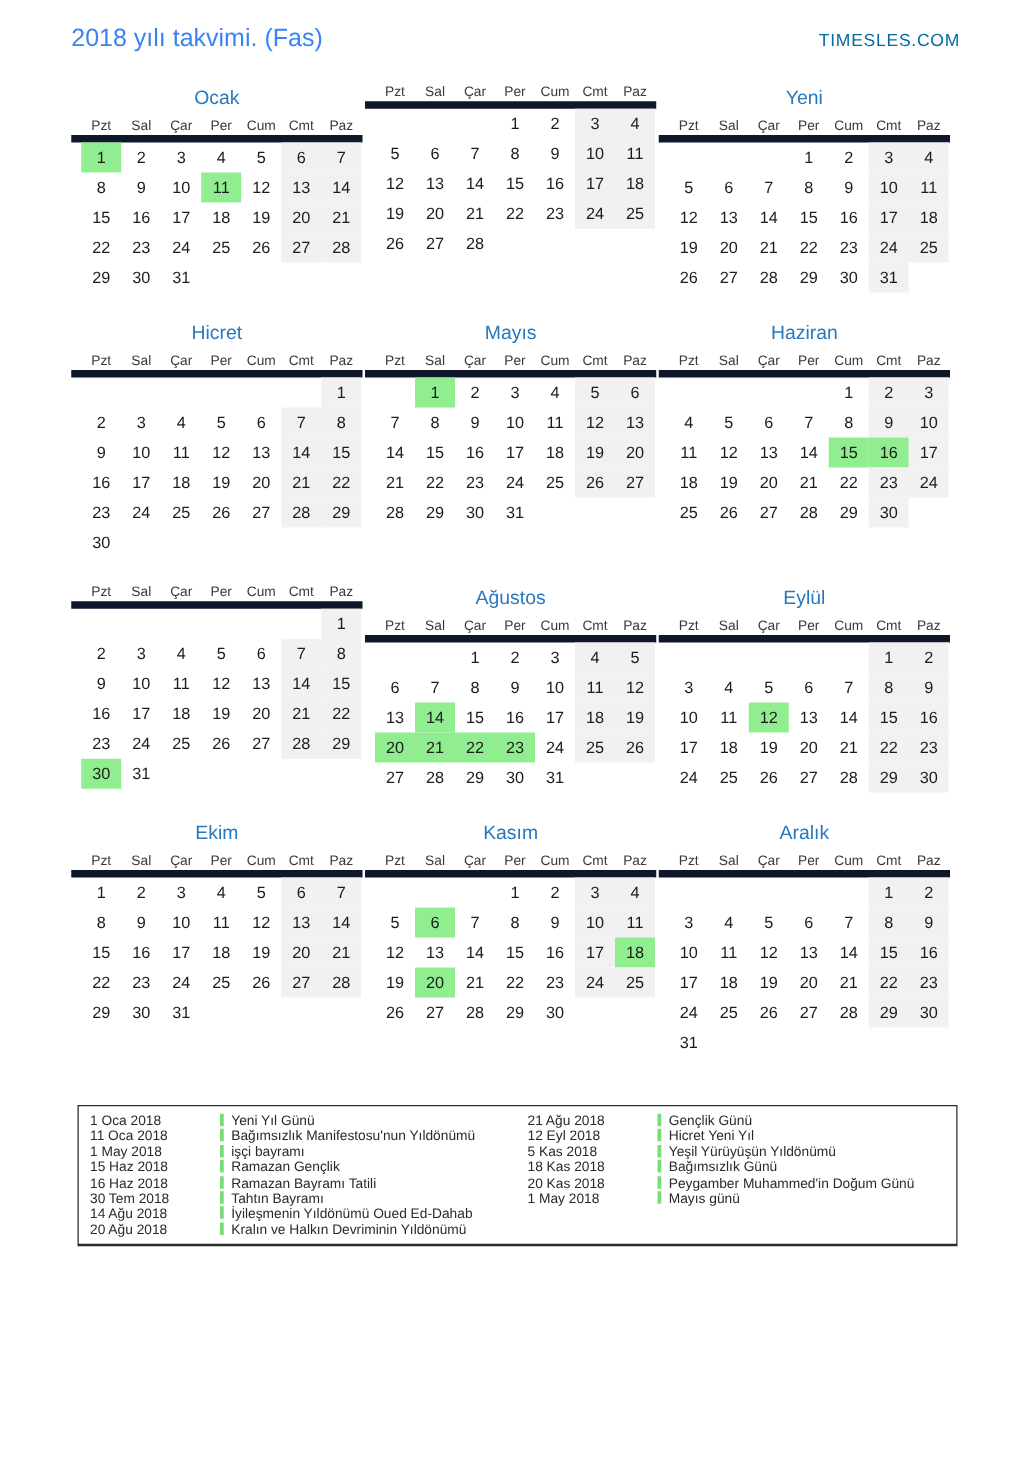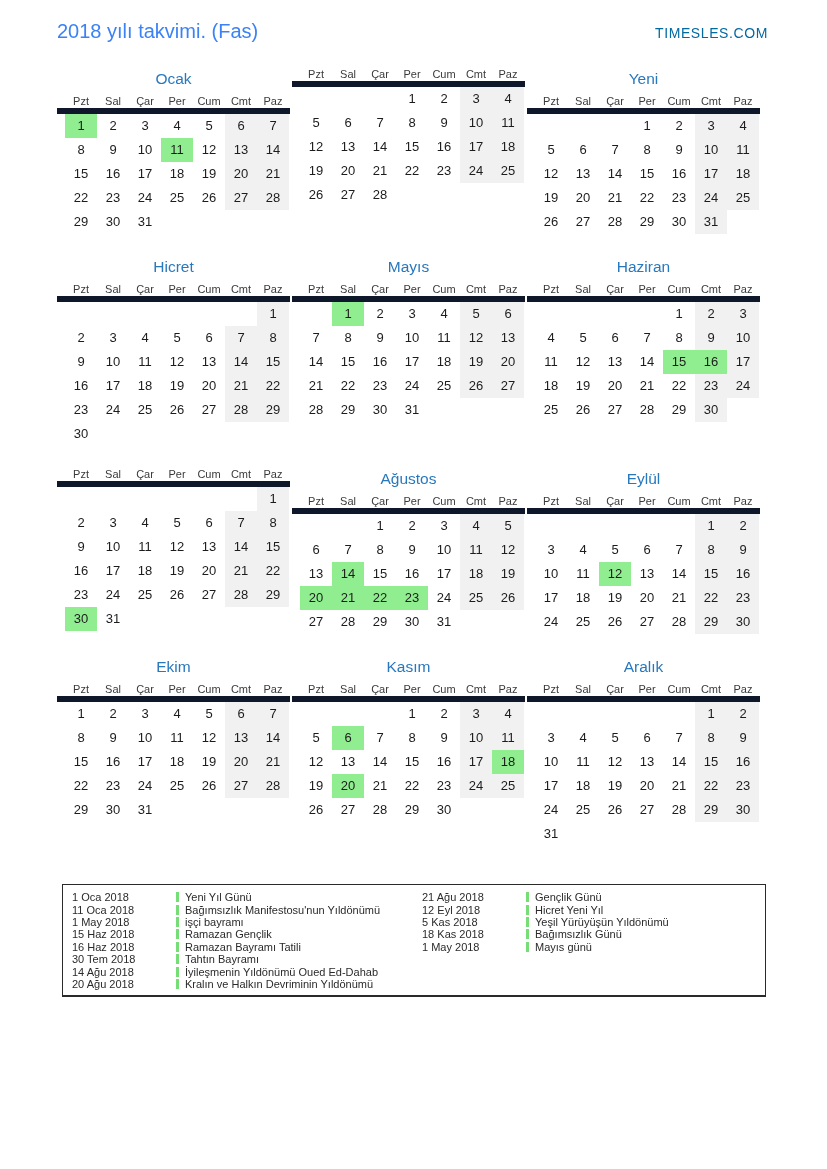--- a/index.html
+++ b/index.html
@@ -42,21 +42,21 @@
   }
   .date.weekend { background: #f1f1f1; }
   .date.holiday { background: #90ee90; }
   .legend {
     margin: 16px 0 0 62px; width: 704px;
     border: 1px solid #2a2a2a; border-bottom-width: 2px;
     display: flex; padding: 6px 0 5px 0;
   }
   .legend-col { width: 350px; }
   .legend-row {
-    display: flex; align-items: center;
+    display: flex; align-items: flex-start;
     height: 12.4px; font-size: 11px; color: #2a2a2a;
   }
   .legend-date { width: 113px; padding-left: 9px; white-space: nowrap; flex: none; }
   .legend-bar {
     width: 3px; height: 10px; background: #77dd77;
     margin-right: 6px; flex: none;
   }
   .legend-name { white-space: nowrap; }
 </style>
 </head>
@@ -837,18 +837,23 @@
         <span class="legend-date">5 Kas 2018</span>
         <span class="legend-bar"></span>
         <span class="legend-name">Yeşil Yürüyüşün Yıldönümü</span>
       </div>
       <div class="legend-row">
         <span class="legend-date">18 Kas 2018</span>
         <span class="legend-bar"></span>
         <span class="legend-name">Bağımsızlık Günü</span>
       </div>
       <div class="legend-row">
+        <span class="legend-date">20 Kas 2018</span>
+        <span class="legend-bar"></span>
+        <span class="legend-name">Peygamber Muhammed'in Doğum Günü</span>
+      </div>
+      <div class="legend-row">
         <span class="legend-date">1 May 2018</span>
         <span class="legend-bar"></span>
         <span class="legend-name">Mayıs günü</span>
       </div>
     </div>
   </div>
 
 </body></html>

